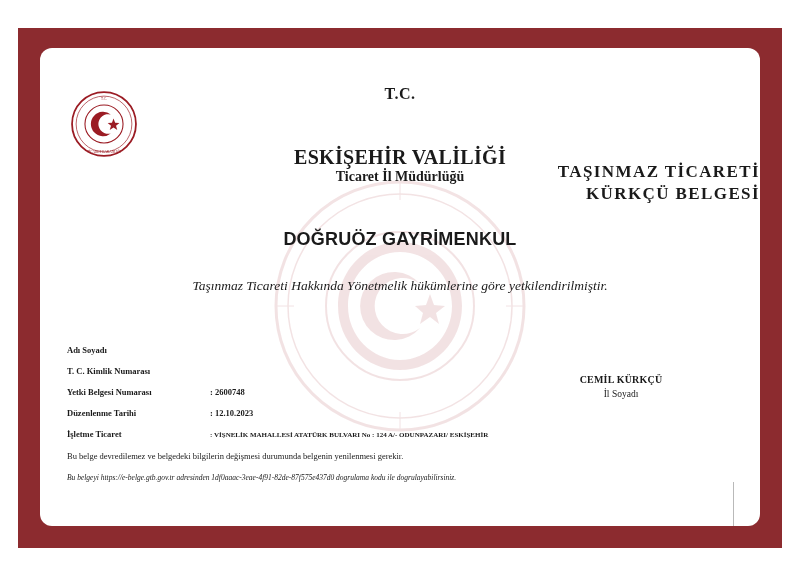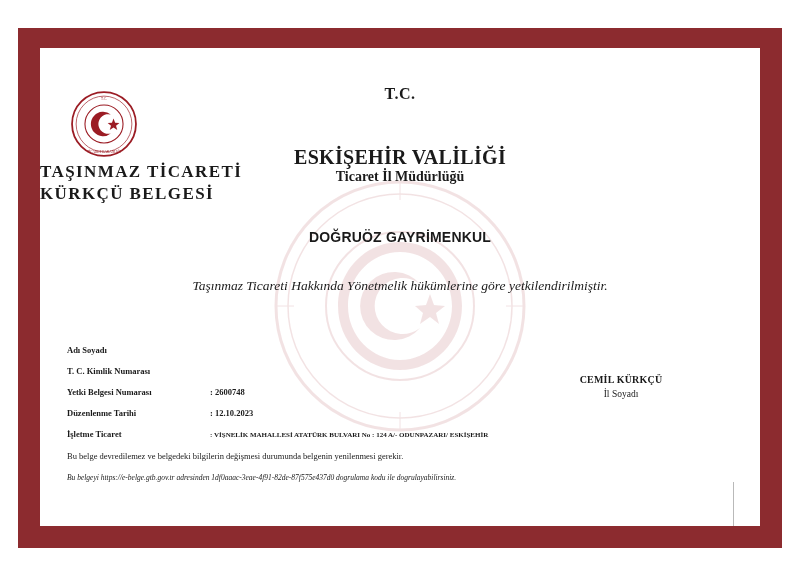--- a/index.html
+++ b/index.html
@@ -33,20 +33,21 @@
     box-sizing: border-box;
     padding: 20px 22px 22px 22px;
   }
   .cert-inner {
     position: relative;
     width: 100%;
     height: 100%;
     background: #ffffff;
     box-sizing: border-box;
     overflow: hidden;
+    border-radius: 12px;
   }
 
   
   .watermark {
     position: absolute;
     left: 50%;
     top: 54%;
     transform: translate(-50%, -50%);
     width: 260px;
     height: 260px;
@@ -88,38 +89,38 @@
     font-size: 14px;
     font-weight: bold;
     line-height: 19px;
   }
 
   .title-block {
     position: absolute;
     left: 0;
     right: 0;
     top: 113px;
-    text-align: left;
+    text-align: right;
   }
   .title-block .t1,
   .title-block .t2 {
     font-size: 17px;
     font-weight: bold;
     letter-spacing: 1.4px;
     line-height: 22px;
   }
 
   .company {
     position: absolute;
     left: 0;
     right: 0;
     top: 181px;
     text-align: center;
     font-family: "Liberation Sans", sans-serif;
-    font-size: 14px;
+    font-size: 18px;
     font-weight: bold;
     letter-spacing: 0.2px;
   }
 
   .statement {
     position: absolute;
     left: 0;
     right: 0;
     top: 230px;
     text-align: center;

